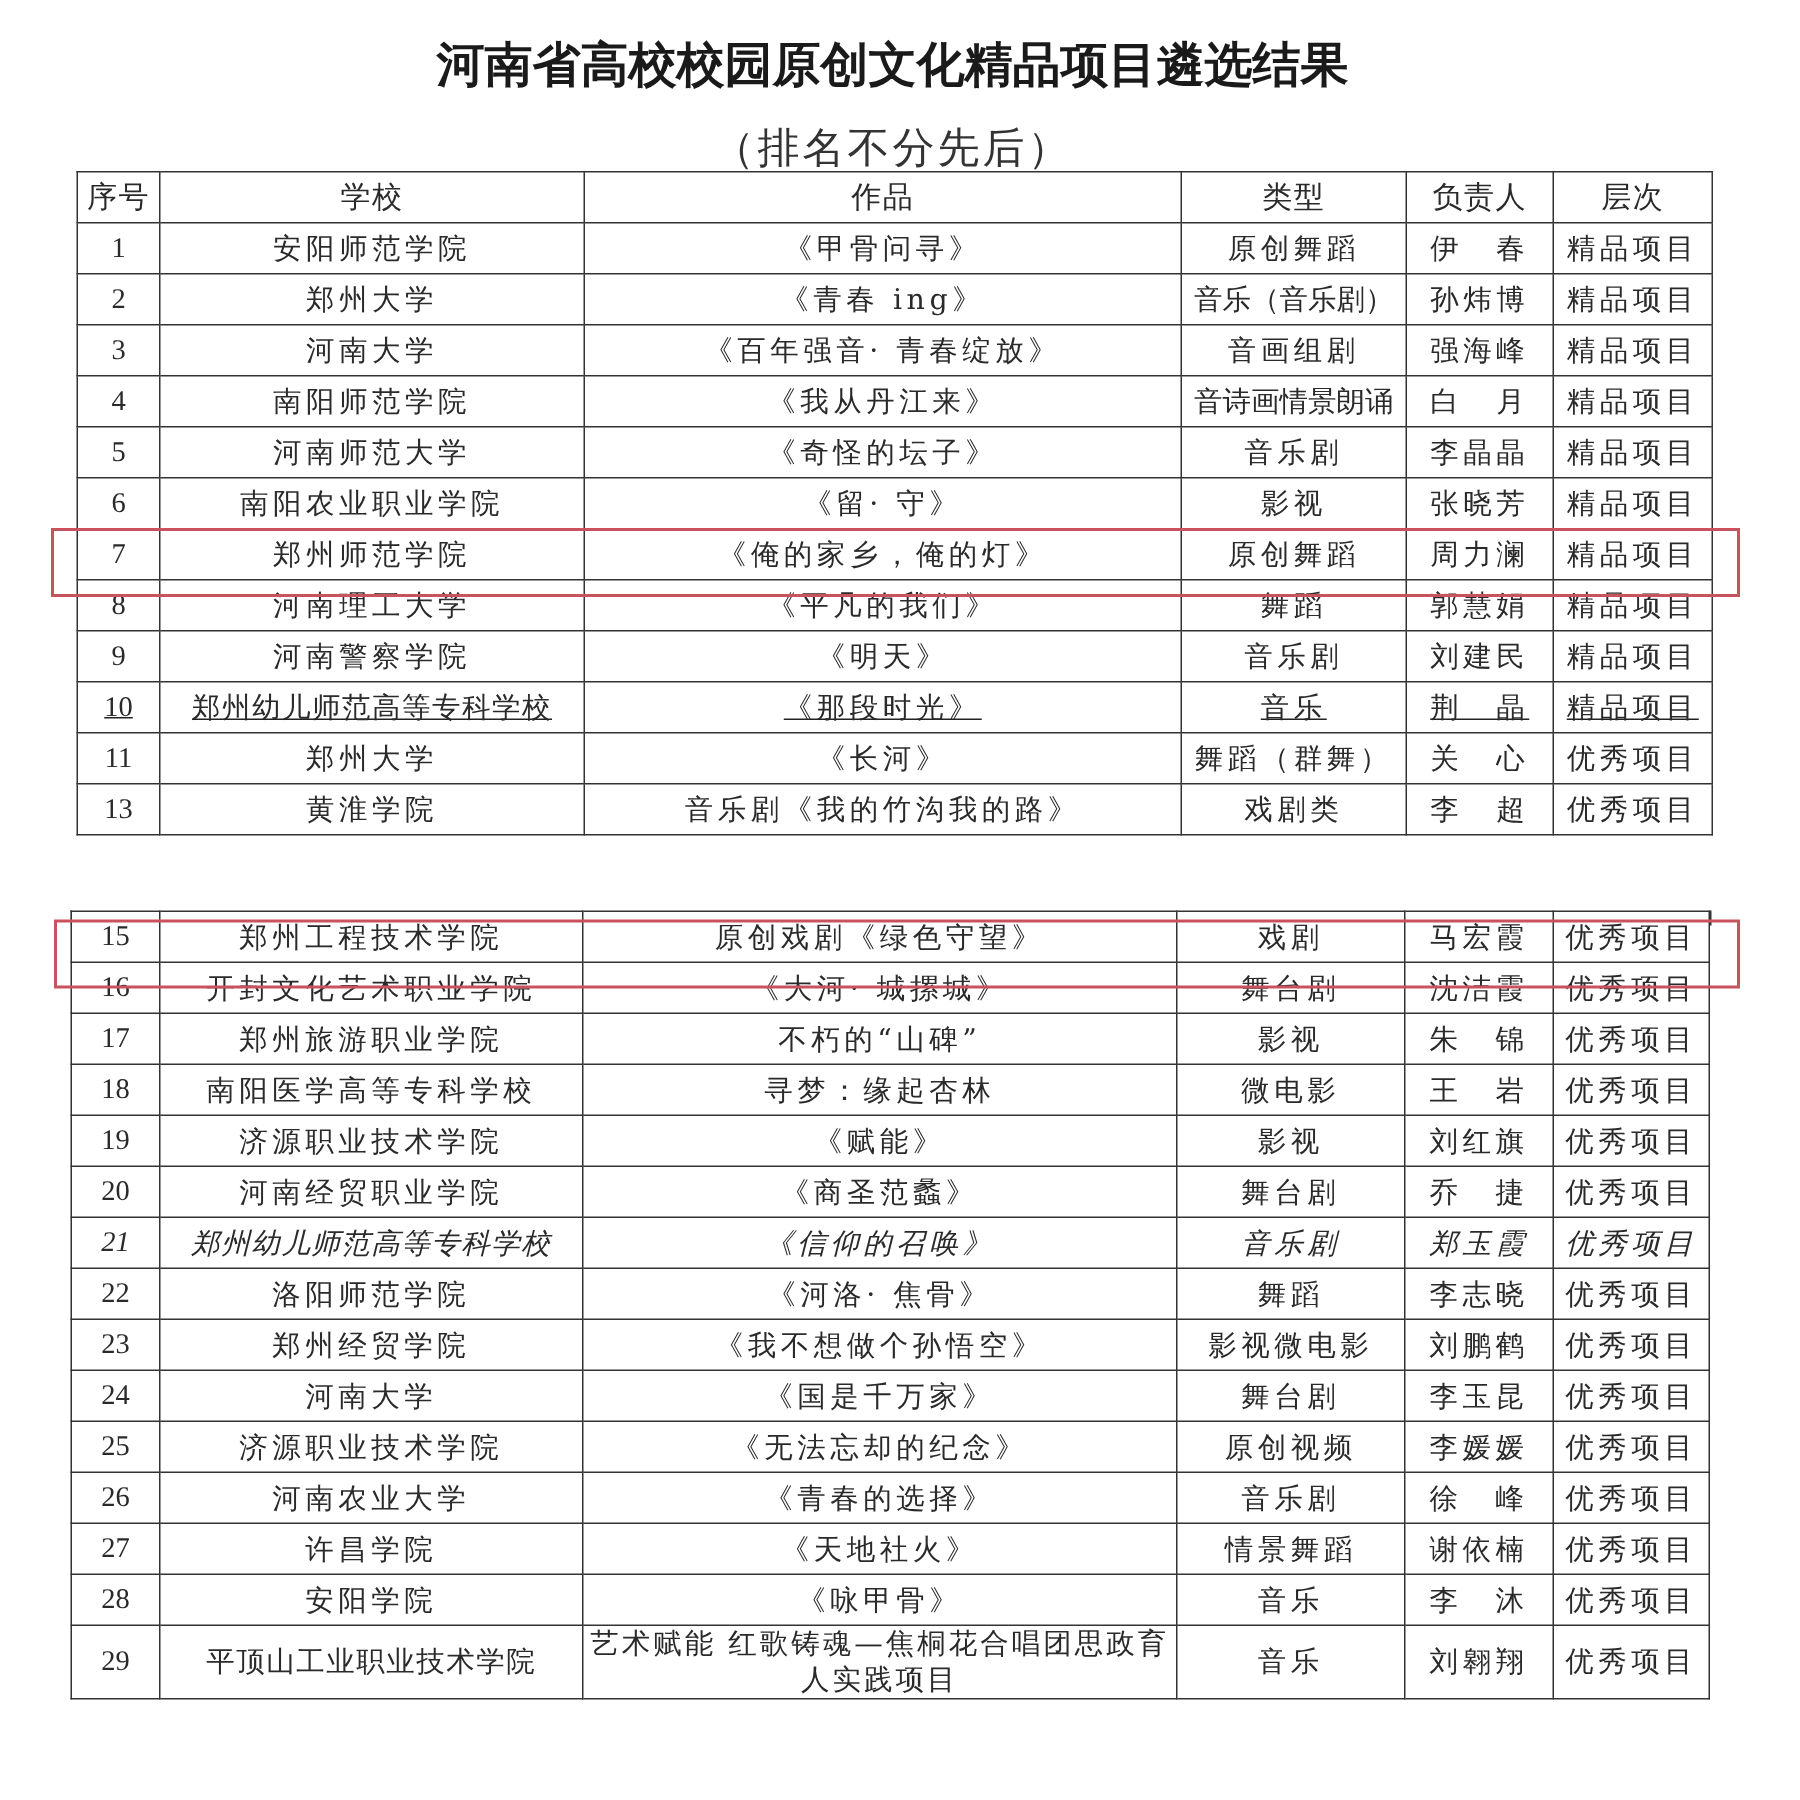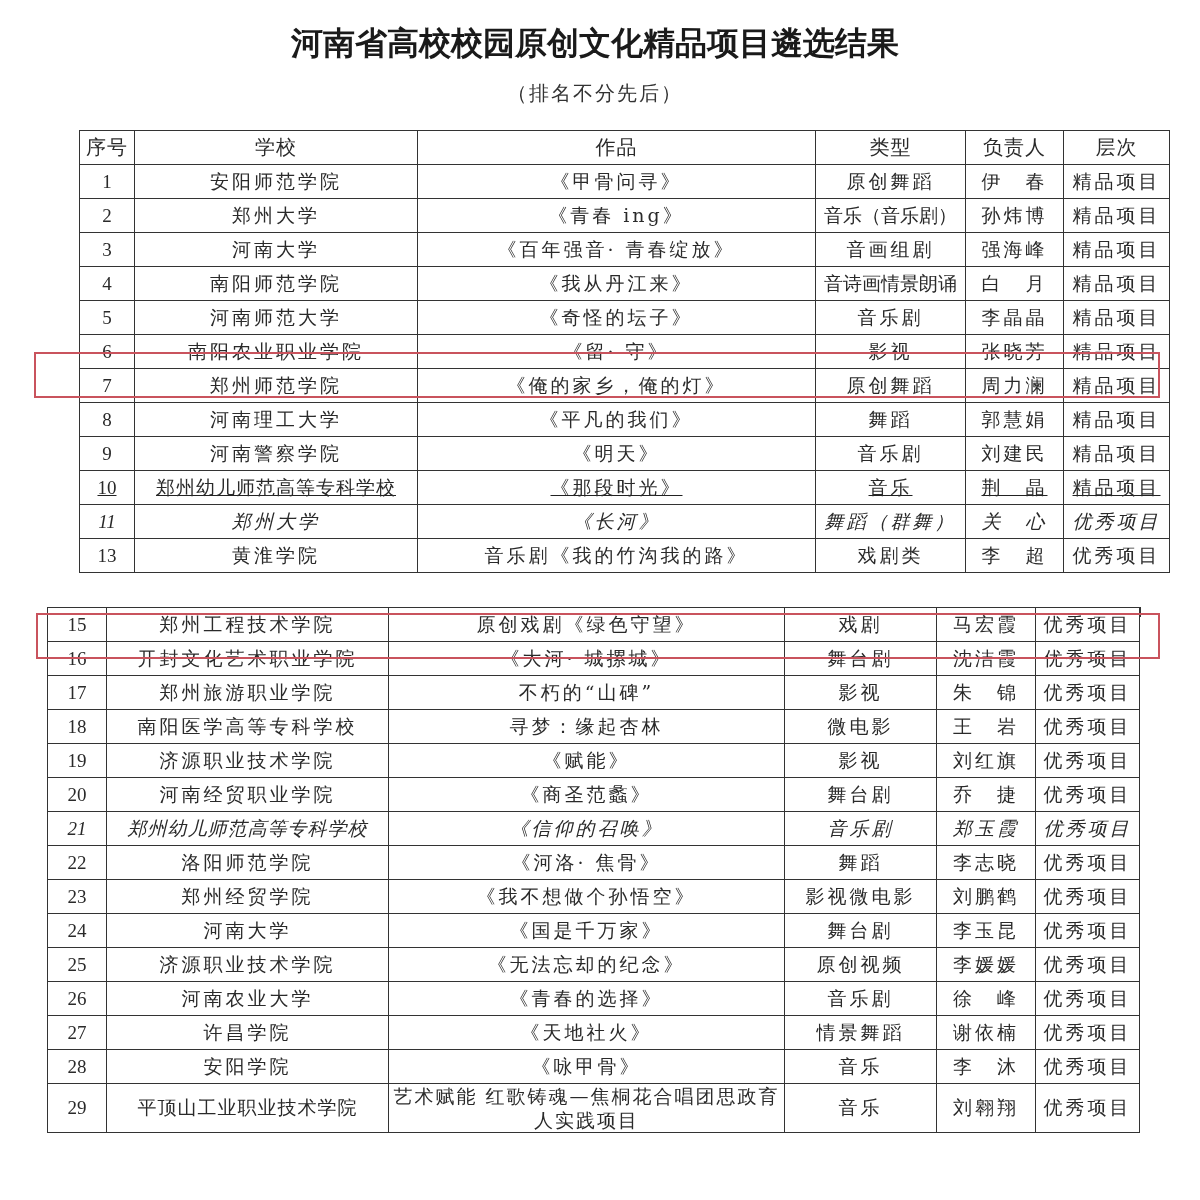--- a/index.html
+++ b/index.html
@@ -2,29 +2,29 @@
 <html><head>
 <meta charset="utf-8">
 <style>
   html, body { margin:0; padding:0; background:#ffffff; }
   body { width:1200px; height:1200px; position:relative; overflow:hidden;
          font-family:"DejaVu Serif","Liberation Serif",serif; color:#222; }
   .title { position:absolute; left:0; top:22px; width:1190px; text-align:center;
            font-family:"DejaVu Sans","Liberation Sans",sans-serif; font-weight:bold;
            font-size:32px; letter-spacing:0px; color:#1a1a1a; }
   .subtitle { position:absolute; left:0; top:80px; width:1190px; text-align:center;
-              font-size:20px; color:#333; letter-spacing:2px; }
+              font-size:28px; color:#333; letter-spacing:2px; }
   table { position:absolute; border-collapse:collapse; table-layout:fixed; background:#fff; }
   td, th { border:1.5px solid #333; text-align:center; vertical-align:middle;
            font-size:19px; font-weight:normal; padding:0; color:#2a2a2a;
            letter-spacing:3px; white-space:nowrap; overflow:hidden; }
   th { font-family:"DejaVu Sans","Liberation Sans",sans-serif; letter-spacing:1px; font-size:20px; }
   td.num { letter-spacing:0; font-family:"Liberation Serif",serif; font-size:19px; }
   td.wrap { white-space:normal; line-height:24px; letter-spacing:2px; }
-  #t1 { left:51px; top:130px; width:1090px;margin-left:28px; }
+  #t1 { left:51px; top:114px; width:1090px; }
   #t2 { left:47px; top:607px; width:1092px; }
   .cutstrip { position:absolute; left:47px; top:607px; width:1092px; height:10px;
               border-left:1.5px solid #333; border-right:1.5px solid #333; overflow:hidden; }
   .highlight { position:absolute; border:2px solid #c9535d; pointer-events:none; }
   #hl1 { left:34px; top:352px; width:1122px; height:42px; }
   #hl2 { left:36px; top:613px; width:1120px; height:42px; }
 </style>
 </head>
 <body>
 
@@ -124,21 +124,21 @@
     <td>精品项目</td>
   </tr>
       <tr style="height: 34px; text-decoration: underline;">
     <td class="num">10</td>
     <td style="letter-spacing: 1px;">郑州幼儿师范高等专科学校</td>
     <td>《那段时光》</td>
     <td>音乐</td>
     <td>荆　晶</td>
     <td>精品项目</td>
   </tr>
-      <tr style="height: 34px; font-style: italic;">
+      <tr style="height: 34px;">
     <td class="num">11</td>
     <td>郑州大学</td>
     <td>《长河》</td>
     <td>舞蹈（群舞）</td>
     <td>关　心</td>
     <td>优秀项目</td>
   </tr>
       <tr style="height: 34px;">
     <td class="num">13</td>
     <td>黄淮学院</td>

